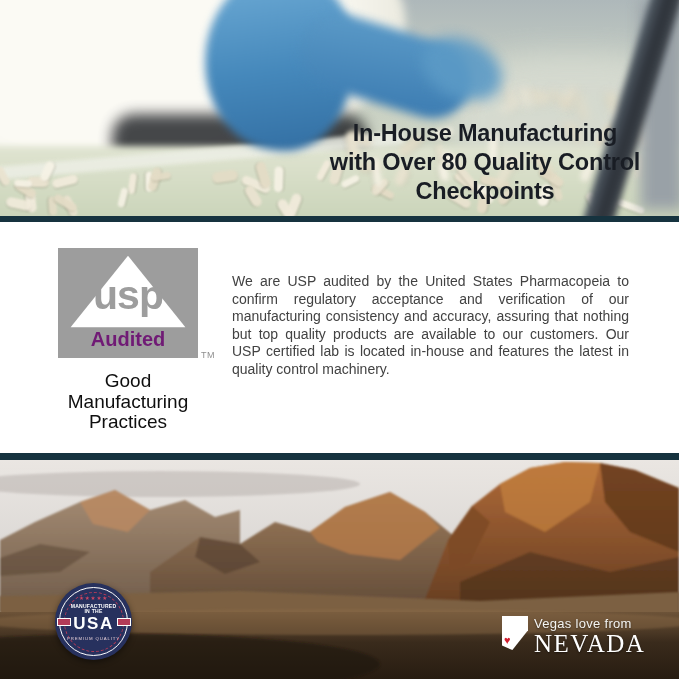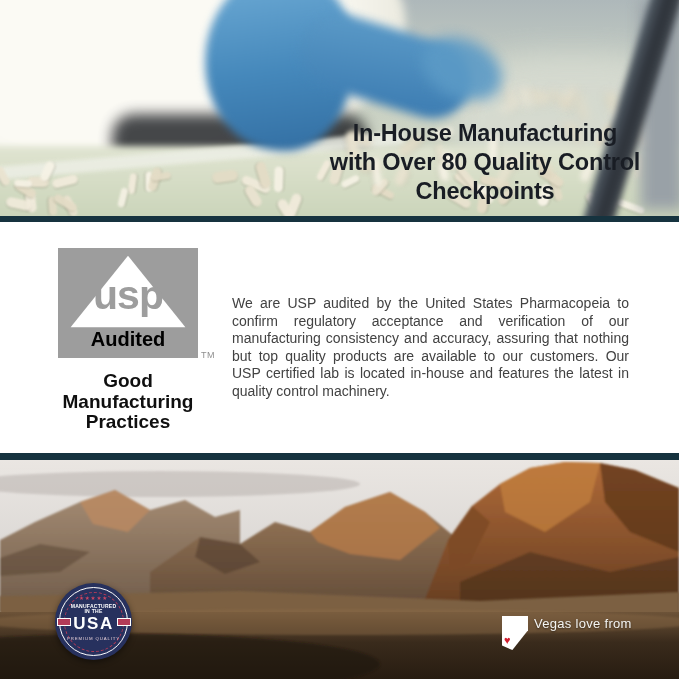--- a/index.html
+++ b/index.html
@@ -42,25 +42,25 @@
                 color:#191d24;white-space:pre-line;}
 
   
   .usp-section{position:absolute;left:0;top:222px;width:615px;height:231px;background:#ffffff;}
   .usp-square{position:absolute;left:58px;top:26px;width:140px;height:110px;background:#9d9d9d;}
   .usp-triangle{position:absolute;left:0;top:0;width:100%;height:100%;background:#ffffff;
                 clip-path:polygon(50% 7%,9% 72%,91% 72%);}
   .usp-word{position:absolute;left:0;top:27px;width:100%;text-align:center;
             font-weight:bold;font-size:41px;line-height:41px;letter-spacing:-1px;color:#9d9d9d;}
   .usp-audited{position:absolute;left:0;top:80px;width:100%;text-align:center;
-               font-weight:bold;font-size:20px;color:#000000;}
+               font-weight:bold;font-size:20px;color:#701a75;}
   .usp-tm{position:absolute;left:201px;top:128px;font-size:9px;color:#8f8f8f;letter-spacing:.5px;}
   .gmp-heading{position:absolute;left:28px;top:149px;width:200px;text-align:center;
-               font-weight:bold;font-size:19px;line-height:20.5px;color:#0f0f0f;white-space:pre-line;}
-  .usp-paragraph{position:absolute;left:232px;top:73px;width:397px;margin:0;
+               font-weight:normal;font-size:19px;line-height:20.5px;color:#0f0f0f;white-space:pre-line;}
+  .usp-paragraph{position:absolute;left:232px;top:51px;width:397px;margin:0;
                  font-size:14px;line-height:17.6px;color:#424242;text-align:justify;}
 
   
   .bottom-photo{position:absolute;left:0;top:460px;width:679px;height:219px;overflow:hidden;background:#d8d4d0;}
   .bottom-photo svg{position:absolute;left:0;top:0;}
   .bottom-text{position:absolute;left:145px;top:127px;font-weight:bold;font-size:17.5px;line-height:22px;
                color:#ffffff;white-space:pre-line;text-shadow:0 1px 3px rgba(20,10,0,.45);letter-spacing:.2px;}
 
   
   .usa-badge{position:absolute;left:55px;top:123px;width:77px;height:77px;border-radius:50%;
@@ -272,17 +272,18 @@
     </div>
 
 
     <div class="nevada-logo">
       <div class="nv-shape-wrap">
         <div class="nv-shape"></div>
         <div class="nv-heart">♥</div>
       </div>
       <div>
         <div class="nv-tagline">Vegas love from</div>
+        <div class="nv-name">NEVADA</div>
       </div>
     </div>
   </section>
 
 </div>
 
 </body></html>

